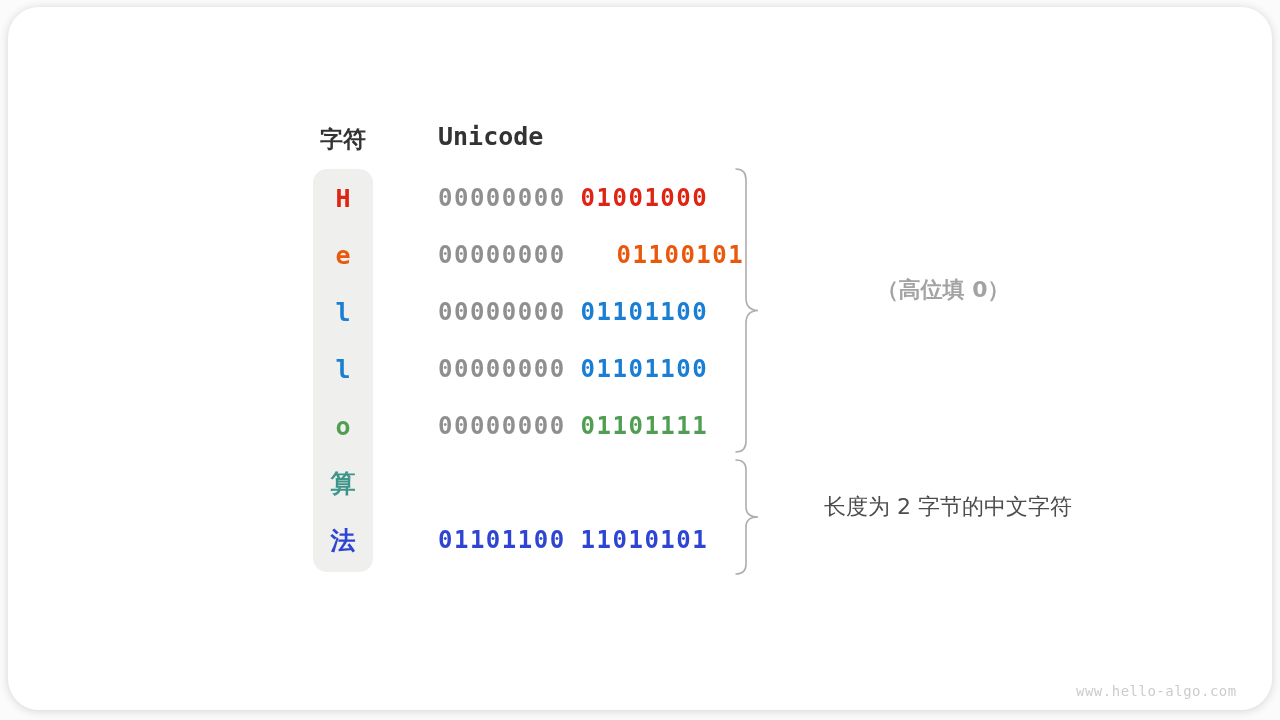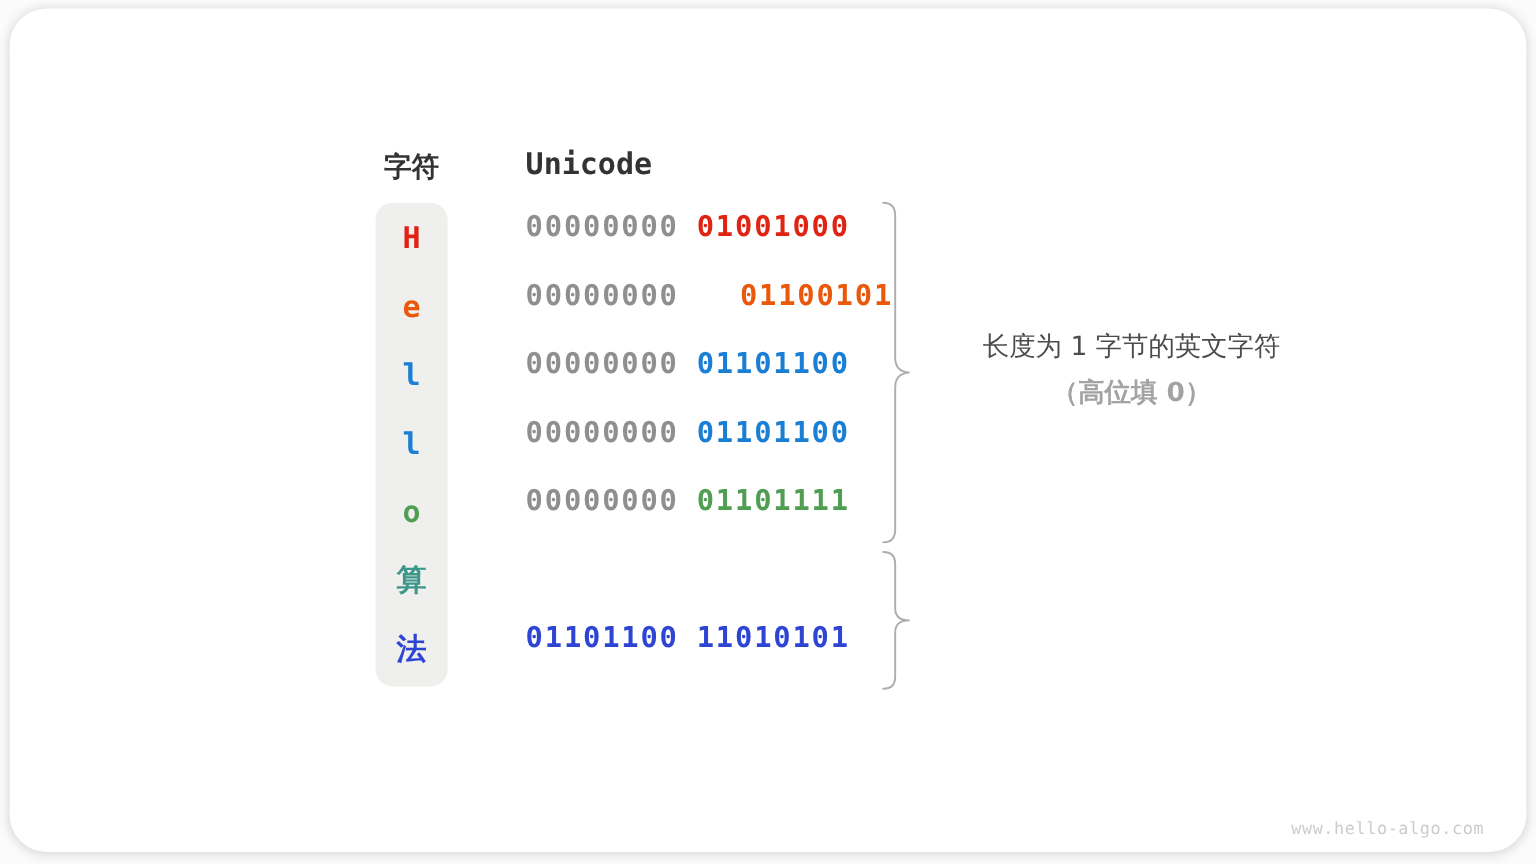--- a/index.html
+++ b/index.html
@@ -28,21 +28,21 @@
   }
   .row{position:absolute;left:0;width:1280px;height:46px;}
   .cell-char{
     position:absolute;left:305px;top:0;width:60px;height:46px;
     display:flex;align-items:center;justify-content:center;
     font-size:25px;font-weight:bold;
     font-family:"DejaVu Sans Mono","Liberation Mono","DejaVu Sans",monospace;
   }
   .cell-bits{
     position:absolute;left:430px;top:0;height:46px;
-    display:flex;gap:15px;
+    display:flex;align-items:center;gap:15px;
     font-family:"DejaVu Sans Mono","Liberation Mono",monospace;
     font-size:24px;font-weight:bold;letter-spacing:1.5px;
   }
   .brace{position:absolute;}
   .brace path{fill:none;stroke:#adadad;stroke-width:1.6;stroke-linecap:round;}
   .anno{
     position:absolute;width:340px;text-align:center;
     color:#4c4c4c;font-size:22px;line-height:38px;
   }
   .anno .sub{color:#a3a3a3;font-weight:bold;}
@@ -116,20 +116,22 @@
 
   <svg class="brace" style="left:724px;top:161px" width="30" height="285" viewBox="0 0 30 285">
     <path d="M4,1 Q14,1 14,12 L14,130 Q14,142 26,142.5 Q14,143 14,155 L14,273 Q14,284 4,284"></path>
   </svg>
 
   <svg class="brace" style="left:724px;top:452px" width="30" height="116" viewBox="0 0 30 116">
     <path d="M4,1 Q14,1 14,11 L14,48 Q14,58 26,58 Q14,58 14,68 L14,105 Q14,115 4,115"></path>
   </svg>
 
   <div class="anno" style="left:765px;top:264px">
-    <div>长度为 1 字节的英文字符</div>
     <div class="sub">（高位填 0）</div>
   </div>
 
+  <div class="anno" style="left:770px;top:481px">
+    <div>长度为 2 字节的中文字符</div>
+  </div>
 
   <div class="watermark">www.hello-algo.com</div>
 
 </div>
 
 </body></html>

